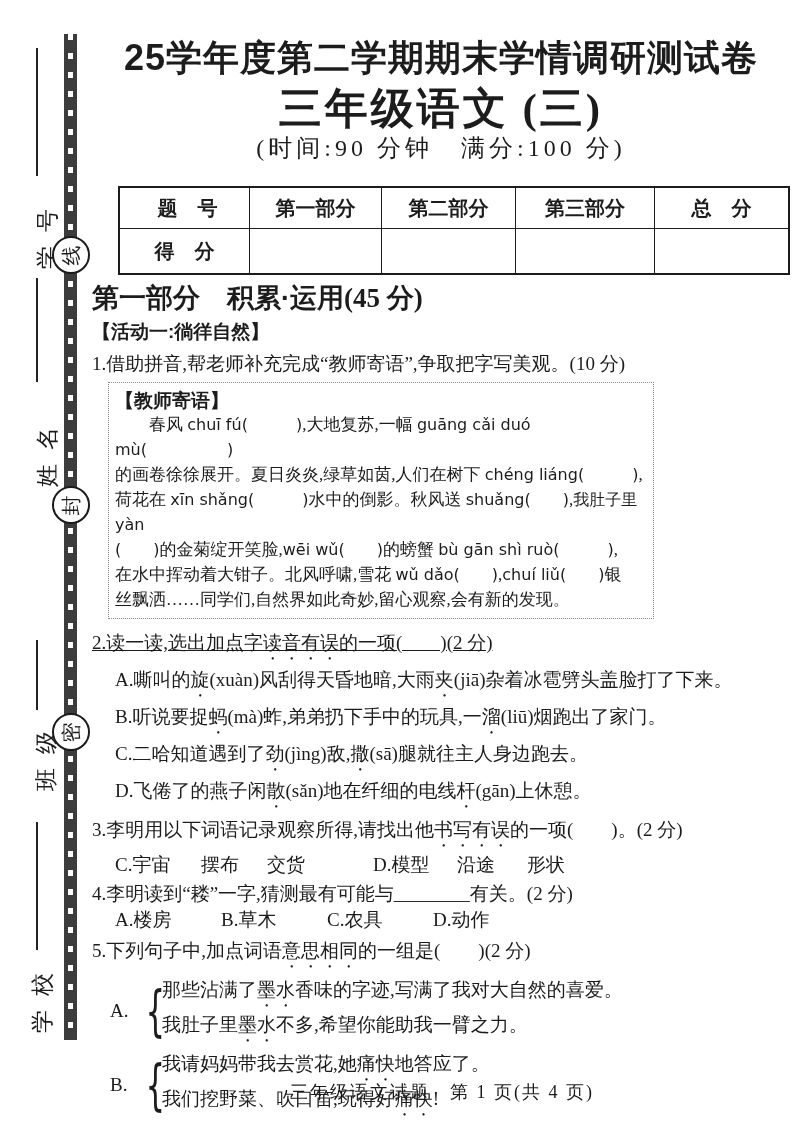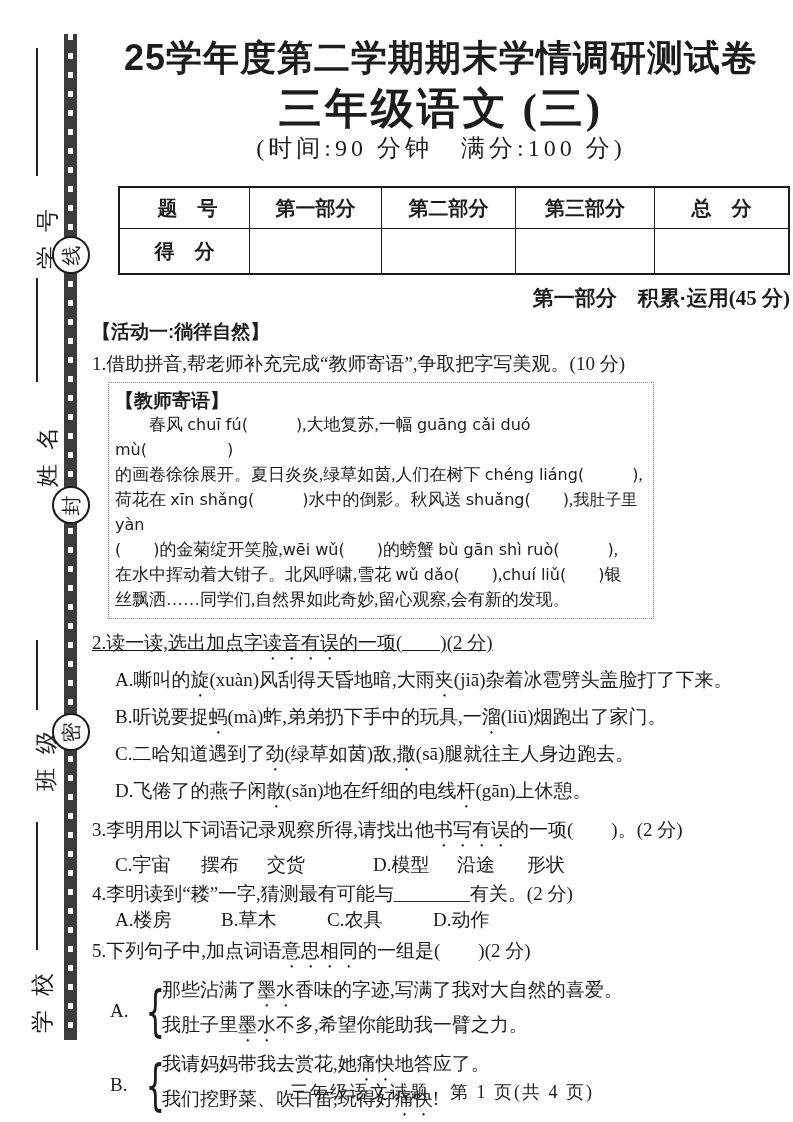--- a/index.html
+++ b/index.html
@@ -28,21 +28,21 @@
   .meta{font-size:24px;text-align:center;line-height:28px;letter-spacing:4px;}
 
   table.score{border-collapse:collapse;margin:24px 0 0 26px;table-layout:fixed;}
   table.score,table.score td{border:2px solid #1c1c1c;}
   table.score td{border-width:1px;text-align:center;font-size:20px;font-weight:bold;
       font-family:"Liberation Sans","DejaVu Sans",sans-serif;}
   table.score{border:2.5px solid #1c1c1c;}
   tr.r1 td{height:38px;}
   tr.r2 td{height:42px;}
 
-  .part-heading{text-align:right;font-size:21px;font-weight:bold;margin-top:10px;line-height:26px;}
+  .part-heading{text-align:left;font-size:27px;font-weight:bold;margin-top:10px;line-height:26px;}
   .part-heading .score{font-family:"Liberation Serif","DejaVu Serif",serif;font-weight:bold;}
   .activity{font-size:19px;font-weight:bold;margin-top:9px;line-height:24px;}
   .stem{font-size:19px;line-height:27px;margin-top:6px;}
   .teacher-box{margin:5px 0 0 16px;width:530px;border:1.5px dotted #8a8a8a;padding:6px 8px 6px 6px;}
   .teacher-box .box-title{font-size:19px;font-weight:bold;line-height:23px;}
   .box-line{font-size:17px;line-height:25px;}
   .box-line.indent{text-indent:2em;}
   .opt-line{font-size:19px;line-height:31px;padding-left:23px;}
   .word-row{font-size:19px;line-height:27px;padding-left:23px;display:flex;}
   .word-row span.c1{width:86px;}.word-row span.c2{width:66px;}.word-row span.c3{width:106px;}
@@ -122,21 +122,21 @@
       <div class="box-line"><span>的画卷徐徐展开。夏日炎炎,绿草如茵,人们在树下 </span><span class="py">chéng liáng(　　　)</span><span>,</span></div>
       <div class="box-line"><span>荷花在 </span><span class="py">xīn shǎng(　　　)</span><span>水中的倒影。秋风送 </span><span class="py">shuǎng(　　)</span><span>,</span><span class="py">我肚子里 yàn</span></div>
       <div class="box-line"><span class="py">(　　)</span><span>的金菊绽开笑脸,</span><span class="py">wēi wǔ(　　)</span><span>的螃蟹 </span><span class="py">bù gān shì ruò(　　　)</span><span>,</span></div>
       <div class="box-line"><span>在水中挥动着大钳子。北风呼啸,雪花 </span><span class="py">wǔ dǎo(　　)</span><span>,</span><span class="py">chuí liǔ(　　)</span><span>银</span></div>
       <div class="box-line"><span>丝飘洒……同学们,自然界如此奇妙,留心观察,会有新的发现。</span></div>
     </div>
 
     <div class="stem" style="margin-top:10px;text-decoration:underline;"><span>2.读一读,选出加点字</span><span class="em">读音有误</span><span>的一项(　　)(2 分)</span></div>
     <div class="opt-line"><span>A.嘶叫的</span><span class="em">旋</span><span>(xuàn)风刮得天昏地暗,大雨</span><span class="em">夹</span><span>(jiā)杂着冰雹劈头盖脸打了下来。</span></div>
     <div class="opt-line"><span>B.听说要捉</span><span class="em">蚂</span><span>(mà)蚱,弟弟扔下手中的玩具,一</span><span class="em">溜</span><span>(liū)烟跑出了家门。</span></div>
-    <div class="opt-line"><span>C.二哈知道遇到了</span><span class="em">劲</span><span>(绿草如茵)敌,</span><span class="em">撒</span><span>(sā)腿就往主人身边跑去。</span></div>
+    <div class="opt-line"><span>C.二哈知道遇到了</span><span class="em">劲</span><span>(jìng)敌,</span><span class="em">撒</span><span>(sā)腿就往主人身边跑去。</span></div>
     <div class="opt-line"><span>D.飞倦了的燕子闲</span><span class="em">散</span><span>(sǎn)地在纤细的电线</span><span class="em">杆</span><span>(gān)上休憩。</span></div>
 
     <div class="stem" style="margin-top:4px;"><span>3.李明用以下词语记录观察所得,请找出他</span><span class="em">书写有误</span><span>的一项(　　)。(2 分)</span></div>
     <div class="word-row">
       <span class="c1">C.宇宙</span>
       <span class="c2">摆布</span>
       <span class="c3">交货</span>
       <span class="c4">D.模型</span>
       <span class="c5">沿途</span>
       <span>形状</span>

